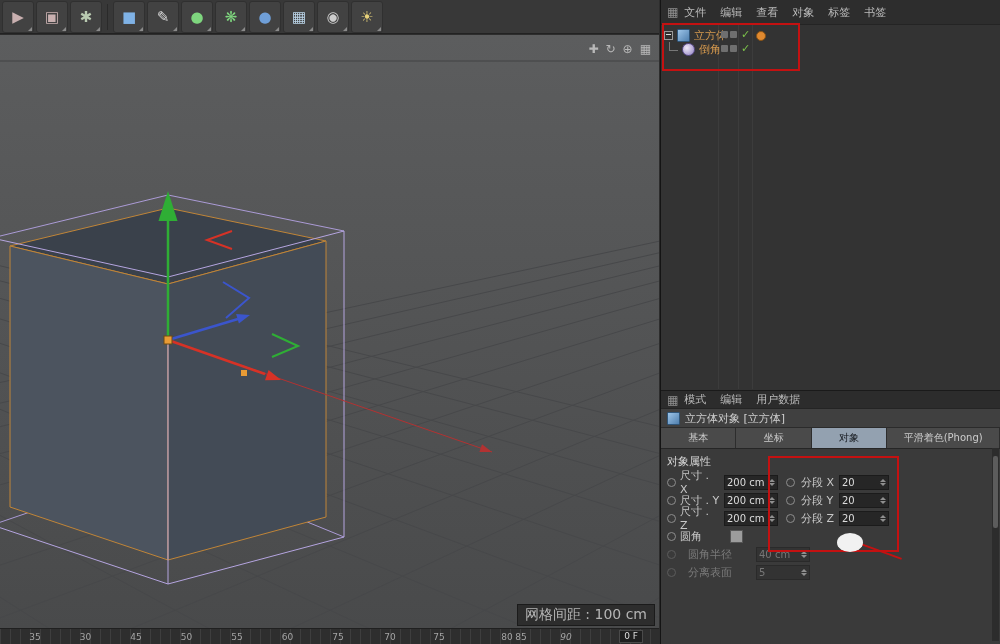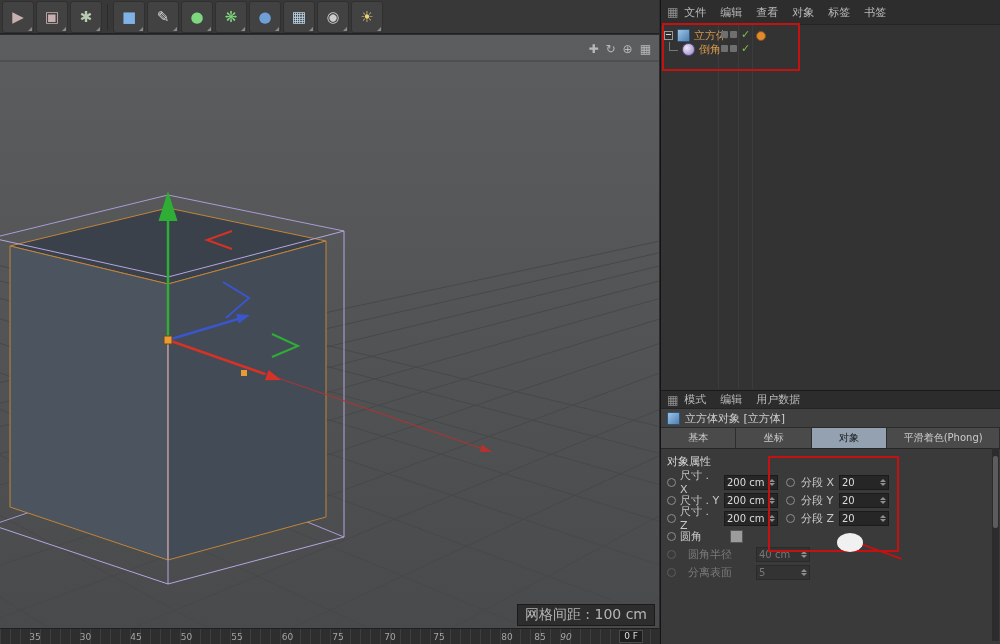--- a/index.html
+++ b/index.html
@@ -231,21 +231,21 @@
     <span class="tick" style="left: 35px;">35</span>
         <span class="tick" style="left: 85.5px;">30</span>
         <span class="tick" style="left: 136px;">45</span>
         <span class="tick" style="left: 186.5px;">50</span>
         <span class="tick" style="left: 237px;">55</span>
         <span class="tick" style="left: 287.5px;">60</span>
         <span class="tick" style="left: 338px;">75</span>
         <span class="tick" style="left: 390px;">70</span>
         <span class="tick" style="left: 439px;">75</span>
         <span class="tick" style="left: 495px; margin-left: 12px;">80</span>
-        <span class="tick" style="left: 540px;">85</span>
+        <span class="tick" style="left: 521px;">85</span>
         <span class="tick" style="left: 566px; font-style: italic;">90</span>
       </div>
   </div>
 
   <div class="right">
 
     <div class="om">
       <div class="panel-menu">
         <span class="panel-grid-icon">▦</span>
         <span class="menu-items" id="om-menu">

